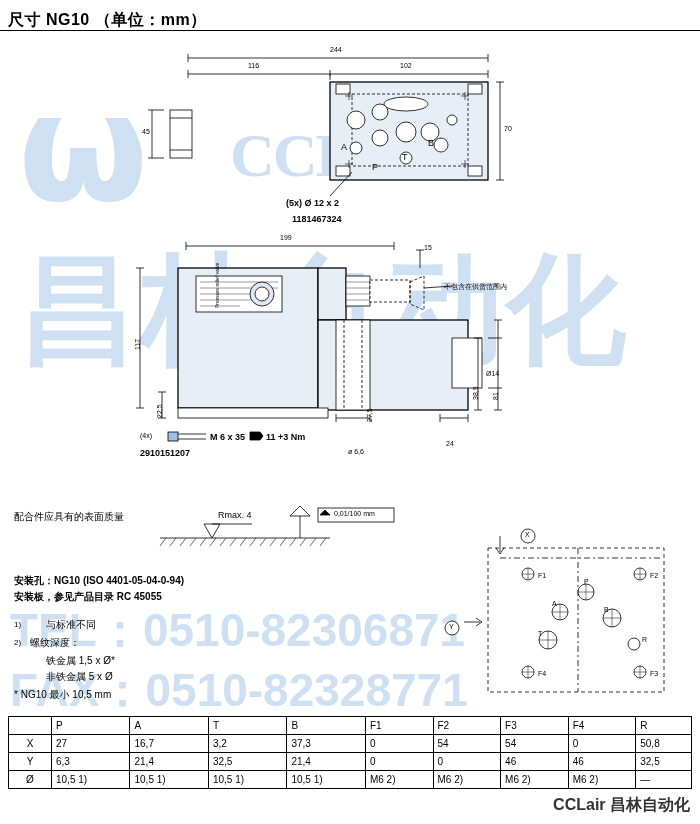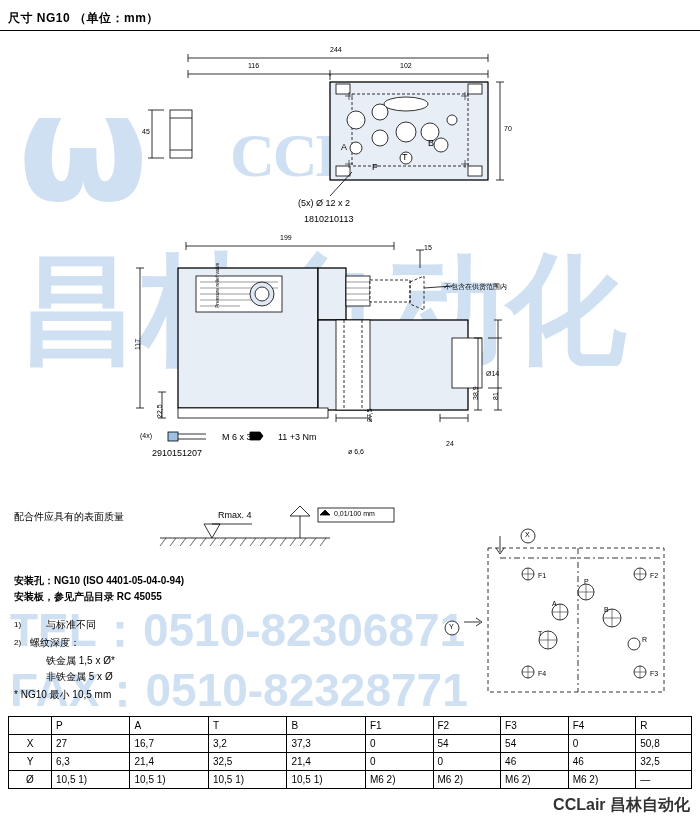--- a/index.html
+++ b/index.html
@@ -8,33 +8,33 @@
     background:#ffffff;
     font-family:"Liberation Sans", sans-serif;
     color:#000;
     position:relative;
     overflow:hidden;
   }
   .wrap{position:absolute;left:0;top:0;width:700px;height:824px;}
 
   
   .hdr{position:absolute;left:0;top:8px;width:700px;height:22px;}
-  .hdr .title{position:absolute;left:8px;top:2px;font-size:12px;font-weight:bold;letter-spacing:0.5px;}
+  .hdr .title{position:absolute;left:8px;top:2px;font-size:16px;font-weight:bold;letter-spacing:0.5px;}
   .hdr .rule{position:absolute;left:0;top:22px;width:700px;height:1px;background:#000;}
 
   
   .wm{position:absolute;pointer-events:none;}
   .wm-omega{left:18px;top:88px;font-size:150px;line-height:120px;color:#cfe0f2;font-family:"DejaVu Sans",sans-serif;font-weight:bold;}
   .wm-cclair{left:230px;top:120px;font-size:62px;color:#cfe0f2;font-weight:bold;letter-spacing:-2px;font-family:"Liberation Serif",serif;}
   .wm-cn{left:18px;top:230px;font-size:120px;color:#cfe0f2;font-weight:bold;letter-spacing:2px;}
   .wm-tel{left:10px;top:600px;font-size:46px;color:#cfe0f2;font-weight:bold;letter-spacing:0px;}
   .wm-fax{left:10px;top:660px;font-size:46px;color:#cfe0f2;font-weight:bold;letter-spacing:0px;}
   .lbl{position:absolute;font-size:7px;color:#000;white-space:nowrap;}
   .lbl9{position:absolute;font-size:9px;color:#000;white-space:nowrap;}
-  .lblb{position:absolute;font-size:9px;font-weight:normal;color:#000;white-space:nowrap;margin-left:12px;}
+  .lblb{position:absolute;font-size:9px;font-weight:bold;color:#000;white-space:nowrap;}
   .cnlbl{position:absolute;font-size:10px;color:#000;white-space:nowrap;}
   .cnlblb{position:absolute;font-size:10px;font-weight:bold;color:#000;white-space:nowrap;}
   .vt{position:absolute;font-size:7px;white-space:nowrap;transform:rotate(-90deg);transform-origin:left top;}
 
   svg{position:absolute;left:0;top:0;overflow:visible;}
 
   
   .tbl{position:absolute;left:8px;top:716px;width:684px;border-collapse:collapse;font-size:10px;}
   .tbl td,.tbl th{border:1px solid #000;height:17px;padding:0 4px;text-align:left;font-weight:normal;}
   .tbl .c0{width:34px;text-align:center;}
@@ -213,21 +213,21 @@
   <div class="lbl" style="left:330px;top:46px;">244</div>
   <div class="lbl" style="left:248px;top:62px;">116</div>
   <div class="lbl" style="left:400px;top:62px;">102</div>
   <div class="lbl" style="left:504px;top:125px;">70</div>
   <div class="lbl" style="left:142px;top:128px;">45</div>
   <div class="lbl9" style="left:341px;top:142px;">A</div>
   <div class="lbl9" style="left:428px;top:138px;">B</div>
   <div class="lbl9" style="left:372px;top:162px;">P</div>
   <div class="lbl9" style="left:402px;top:152px;">T</div>
   <div class="lblb" style="left:286px;top:198px;">(5x)  Ø 12 x 2</div>
-  <div class="lblb" style="left:292px;top:214px;">1810210113</div>
+  <div class="lblb" style="left:292px;top:214px;">1181467324</div>
 
   <div class="lbl" style="left:280px;top:234px;">199</div>
   <div class="lbl" style="left:424px;top:244px;">15</div>
   <div class="lbl" style="left:444px;top:282px;">不包含在供货范围内</div>
   <div class="vt" style="left:134px;top:350px;">117</div>
   <div class="vt" style="left:156px;top:418px;">22,5</div>
   <div class="vt" style="left:366px;top:422px;">27,5</div>
   <div class="vt" style="left:492px;top:400px;">81</div>
   <div class="vt" style="left:472px;top:400px;">38,9</div>
   <div class="lbl" style="left:486px;top:370px;">Ø14</div>

